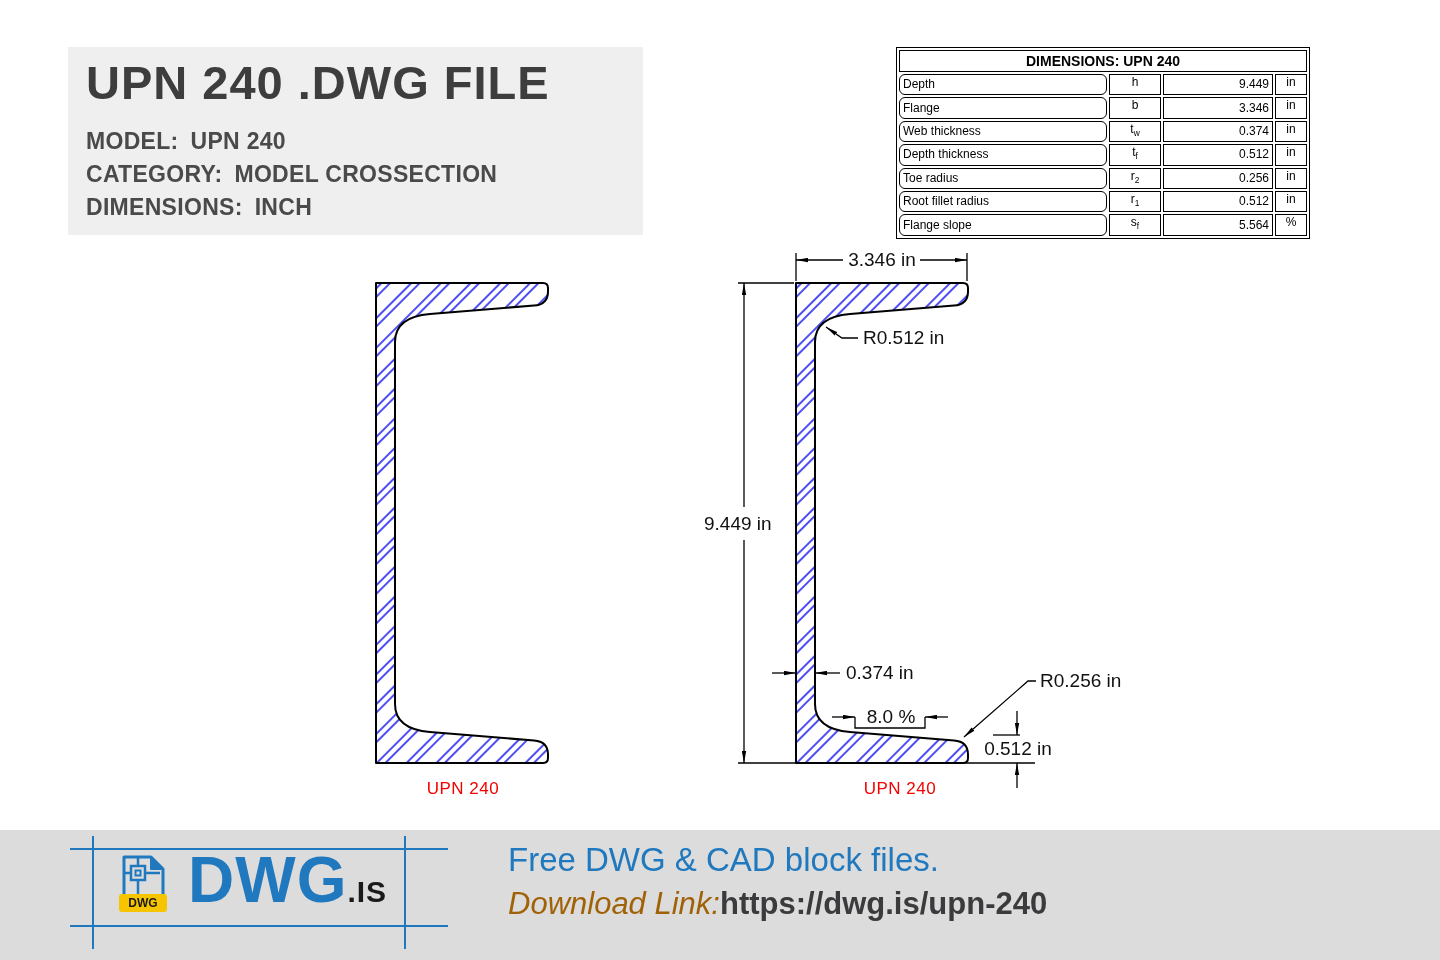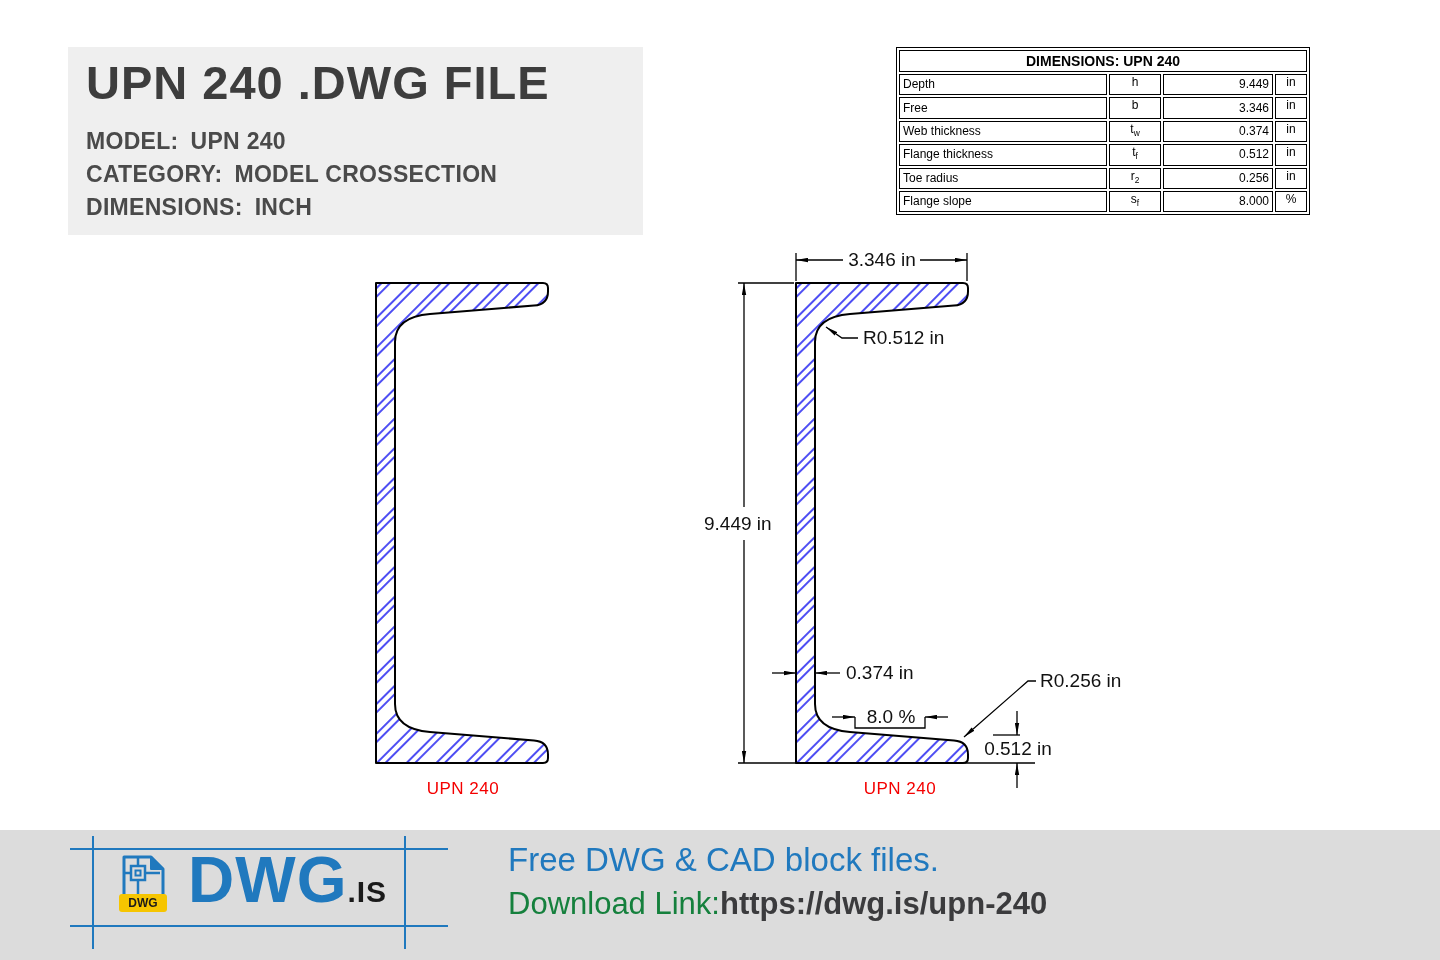--- a/index.html
+++ b/index.html
@@ -26,21 +26,21 @@
   .meta-row .val{margin-left:12px;}
   
   table.dims-table{
     position:absolute;left:896px;top:47px;width:408px;
     border:1px solid var(--ink);border-collapse:separate;border-spacing:2px;
     background:#fff;table-layout:fixed;
   }
   .dims-table td{border:1px solid var(--ink);font-size:12px;height:15px;
     padding:0 3px;line-height:15px;color:#000;overflow:hidden;white-space:nowrap;}
   .dims-table td.th{font-size:14px;font-weight:bold;text-align:center;height:20px;line-height:20px;}
-  .dims-table td.c-name{text-align:left;}
+  .dims-table td.c-name{text-align:left;border-radius:6px;}
   .dims-table td.c-sym{text-align:center;}
   .dims-table td.c-val{text-align:right;}
   .dims-table td.c-unit{text-align:center;}
   .dims-table sub{font-size:0.7em;}
   
   .draw-left{position:absolute;left:374px;top:281px;}
   .draw-right{position:absolute;left:680px;top:245px;}
   .profile-path{fill:url(#hatch);stroke:var(--ink);stroke-width:2;stroke-linejoin:round;}
   .hatch-line{stroke:var(--hatch);stroke-width:1.7;fill:none;}
   .dim-line{stroke:var(--ink);stroke-width:1.3;fill:none;}
@@ -60,21 +60,21 @@
   .crop-h2{left:70px;top:95px;width:378px;height:2px;}
   .logo-icon{position:absolute;left:116px;top:24px;}
   .logo-word{
     position:absolute;left:188px;top:18px;display:flex;align-items:baseline;line-height:1;
   }
   .logo-dwg{font-size:64px;font-weight:bold;color:var(--accent);letter-spacing:1px;}
   .logo-is{font-size:30px;font-weight:bold;color:#1a1a1a;letter-spacing:1px;}
   .footer-text{position:absolute;left:508px;top:8px;}
   .footer-headline{font-size:33px;line-height:44px;color:var(--accent);font-weight:normal;}
   .footer-download{font-size:31px;line-height:40px;margin-top:2px;}
-  .dl-label{color:#15803d;}
+  .dl-label{color:#a16207;font-style:italic;}
   .dl-url{color:#3b3b3d;font-weight:bold;}
 </style>
 </head>
 <body>
 
 <div class="title-card">
   <h1>UPN 240 .DWG FILE</h1>
   <div class="meta-rows">
     <div class="meta-row">
       <span class="lbl">MODEL:</span><span class="val">UPN 240</span>
@@ -99,47 +99,53 @@
       <tr>
     <td class="th" colspan="4">DIMENSIONS: UPN 240</td>
   </tr>
   <tr>
     <td class="c-name">Depth</td>
     <td class="c-sym"><span>h</span><sub></sub></td>
     <td class="c-val">9.449</td>
     <td class="c-unit"><span>in</span><sub></sub></td>
   </tr>
   <tr>
-    <td class="c-name">Free</td>
+    <td class="c-name">Flange</td>
     <td class="c-sym"><span>b</span><sub></sub></td>
     <td class="c-val">3.346</td>
     <td class="c-unit"><span>in</span><sub></sub></td>
   </tr>
   <tr>
     <td class="c-name">Web thickness</td>
     <td class="c-sym"><span>t</span><sub>w</sub></td>
     <td class="c-val">0.374</td>
     <td class="c-unit"><span>in</span><sub></sub></td>
   </tr>
   <tr>
-    <td class="c-name">Flange thickness</td>
+    <td class="c-name">Depth thickness</td>
     <td class="c-sym"><span>t</span><sub>f</sub></td>
     <td class="c-val">0.512</td>
     <td class="c-unit"><span>in</span><sub></sub></td>
   </tr>
   <tr>
     <td class="c-name">Toe radius</td>
     <td class="c-sym"><span>r</span><sub>2</sub></td>
     <td class="c-val">0.256</td>
     <td class="c-unit"><span>in</span><sub></sub></td>
   </tr>
   <tr>
+    <td class="c-name">Root fillet radius</td>
+    <td class="c-sym"><span>r</span><sub>1</sub></td>
+    <td class="c-val">0.512</td>
+    <td class="c-unit"><span>in</span><sub></sub></td>
+  </tr>
+  <tr>
     <td class="c-name">Flange slope</td>
     <td class="c-sym"><span>s</span><sub>f</sub></td>
-    <td class="c-val">8.000</td>
+    <td class="c-val">5.564</td>
     <td class="c-unit"><span>%</span><sub></sub></td>
   </tr>
 </tbody>
   </table>
 
 <svg class="draw-left" width="176" height="484" viewBox="-2 -2 176 484">
   <defs>
     <pattern id="hatch" patternUnits="userSpaceOnUse" width="21" height="21" patternTransform="rotate(-45)">
       <path class="hatch-line" d="M0,4 H21 M0,10 H21"></path>
     </pattern>

